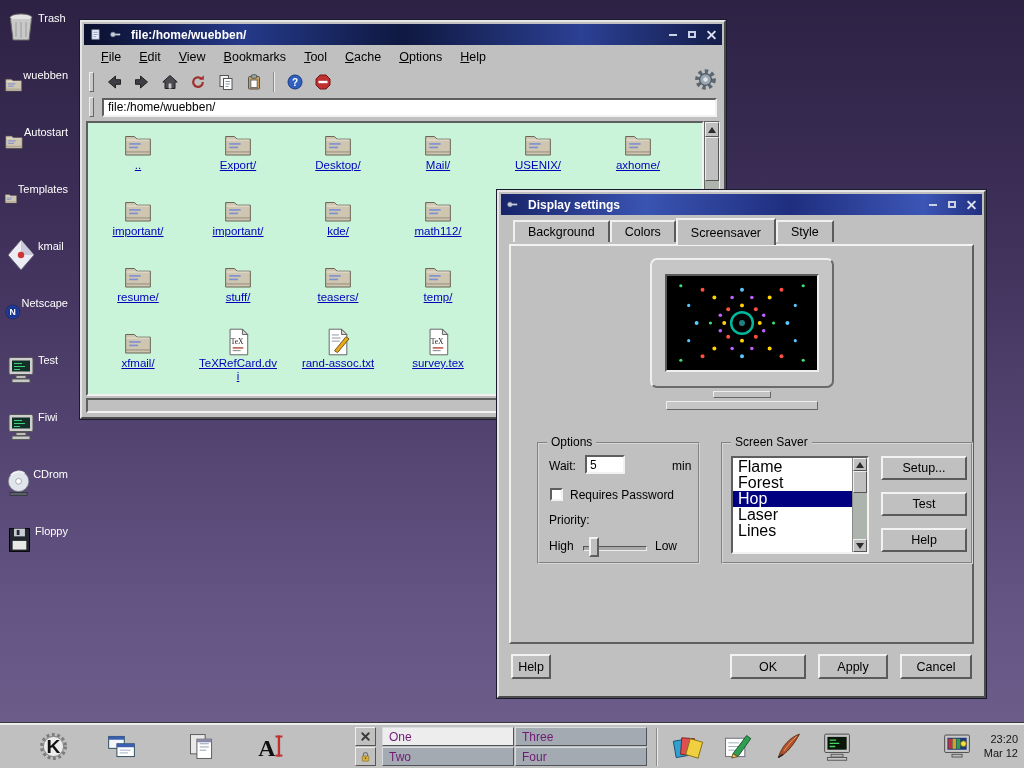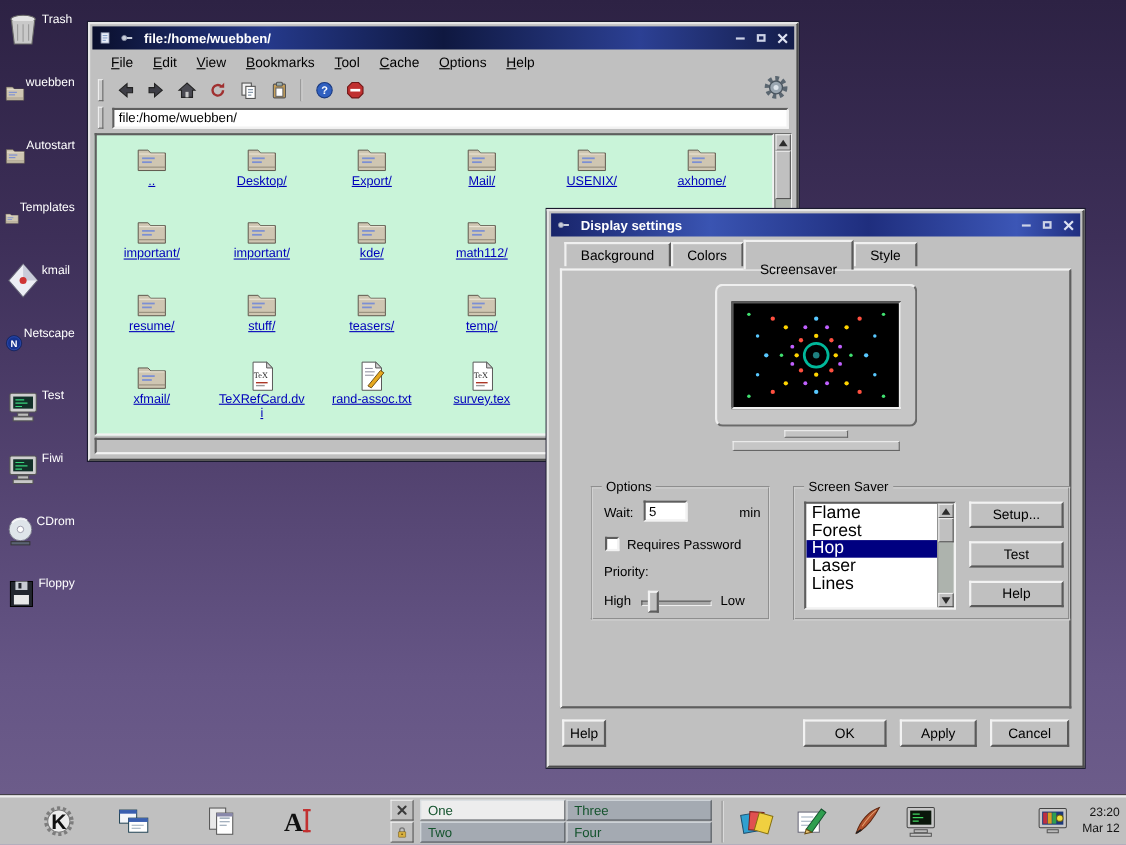--- a/index.html
+++ b/index.html
@@ -56,21 +56,21 @@
   .scr-thumb{height:44px;flex:0 0 44px;background:#c0c0c0;border:1px solid;border-color:#eee #555 #555 #eee;}
   .scr-track{flex:1;}
   .arr-up{width:0;height:0;border-left:4px solid transparent;border-right:4px solid transparent;border-bottom:6px solid #2c2c2c;}
   .arr-down{width:0;height:0;border-left:4px solid transparent;border-right:4px solid transparent;border-top:6px solid #2c2c2c;}
   .statusbar{height:15px;flex:0 0 15px;margin:2px;font-size:11px;padding:0 4px;}
   
   .dlg-window{left:497px;top:190px;width:489px;height:508px;}
   .tabs{display:flex;align-items:center;height:27px;flex:0 0 27px;padding-left:12px;position:relative;z-index:4;margin-top:2px;}
   .tab{height:22px;padding:3px 13px 0;font-size:12.5px;background:#c0c0c0;
     border:2px solid;border-color:#f0f0f0 #5a5a5a transparent #f0f0f0;border-bottom:none;}
-  .tab.active{height:27px;padding-top:18px;margin-bottom:-2px;position:relative;z-index:5;}
+  .tab.active{height:27px;padding-top:6px;margin-bottom:-2px;position:relative;z-index:5;}
   .tab-panel{position:relative;margin:0 8px;height:400px;flex:0 0 400px;background:#c0c0c0;}
   .monitor{position:absolute;left:50%;top:12px;transform:translateX(-50%);width:184px;height:130px;
     background:#c6c6c6;border-radius:7px;border:2px solid;border-color:#efefef #6a6a6a #6a6a6a #efefef;
     display:flex;align-items:center;justify-content:center;}
   .monitor-screen{width:154px;height:98px;background:#000;border:2px solid;border-color:#5a5a5a #efefef #efefef #5a5a5a;}
   .saver-svg{width:100%;height:100%;display:block;}
   .monitor-neck{position:absolute;left:50%;top:145px;transform:translateX(-50%);width:58px;height:7px;
     background:#c3c3c3;border:1px solid;border-color:#eee #666 #666 #eee;}
   .monitor-base{position:absolute;left:50%;top:155px;transform:translateX(-50%);width:152px;height:9px;
     background:#c6c6c6;border:1px solid;border-color:#eee #666 #666 #eee;}
@@ -119,21 +119,21 @@
   
   .taskbar{position:absolute;left:0;bottom:0;width:1024px;height:45px;background:#c0c0c0;
     border-top:2px solid #ececec;box-shadow:0 -1px 0 #3a3a3a;display:flex;align-items:center;padding:0 6px 0 33px;}
   .tbar-btn{width:40px;height:40px;display:flex;align-items:center;justify-content:center;background:transparent;border:none;}
   .tbar-btn svg{width:33px;height:33px;}
   .mini-col{display:flex;flex-direction:column;gap:1px;margin-left:66px;}
   .mini-btn{width:21px;height:19px;display:flex;align-items:center;justify-content:center;background:#c0c0c0;
     border:1px solid;border-color:#eee #555 #555 #eee;}
   .mini-btn svg{width:13px;height:13px;}
   .pager{display:grid;grid-auto-flow:column;grid-template-rows:19px 19px;grid-template-columns:132px 132px;gap:1px;margin-left:6px;}
-  .pager-cell{font-family:inherit;font-size:12px;text-align:right;padding-left:6px;color:#14532d;background:#a4aab2;
+  .pager-cell{font-family:inherit;font-size:12px;text-align:right;padding-left:6px;color:#701a75;background:#a4aab2;
     border:1px solid;border-color:#d8dce0 #50555a #50555a #d8dce0;display:flex;align-items:center;}
   .pager-cell.active{background:#ededed;}
   .tb-sep{width:2px;height:38px;background:#8a8a8a;border-right:1px solid #ececec;margin:0 9px;}
   .tbar-spacer{flex:1;}
   .clock{font-size:11px;line-height:1.25;text-align:right;color:#141414;margin-left:6px;white-space:nowrap;}
 </style>
 </head>
 <body>
 
 <div class="screen">
@@ -467,27 +467,27 @@
         <div class="kfm-cell">
               <svg class="fi">
                 <use href="#sym-folder"></use>
               </svg>
               <span class="fi-label">..</span>
             </div>
         <div class="kfm-cell">
               <svg class="fi">
                 <use href="#sym-folder"></use>
               </svg>
+              <span class="fi-label">Export/</span>
+            </div>
+        <div class="kfm-cell">
+              <svg class="fi">
+                <use href="#sym-folder"></use>
+              </svg>
               <span class="fi-label">Desktop/</span>
-            </div>
-        <div class="kfm-cell">
-              <svg class="fi">
-                <use href="#sym-folder"></use>
-              </svg>
-              <span class="fi-label">Export/</span>
             </div>
         <div class="kfm-cell">
               <svg class="fi">
                 <use href="#sym-folder"></use>
               </svg>
               <span class="fi-label">Mail/</span>
             </div>
         <div class="kfm-cell">
               <svg class="fi">
                 <use href="#sym-folder"></use>

